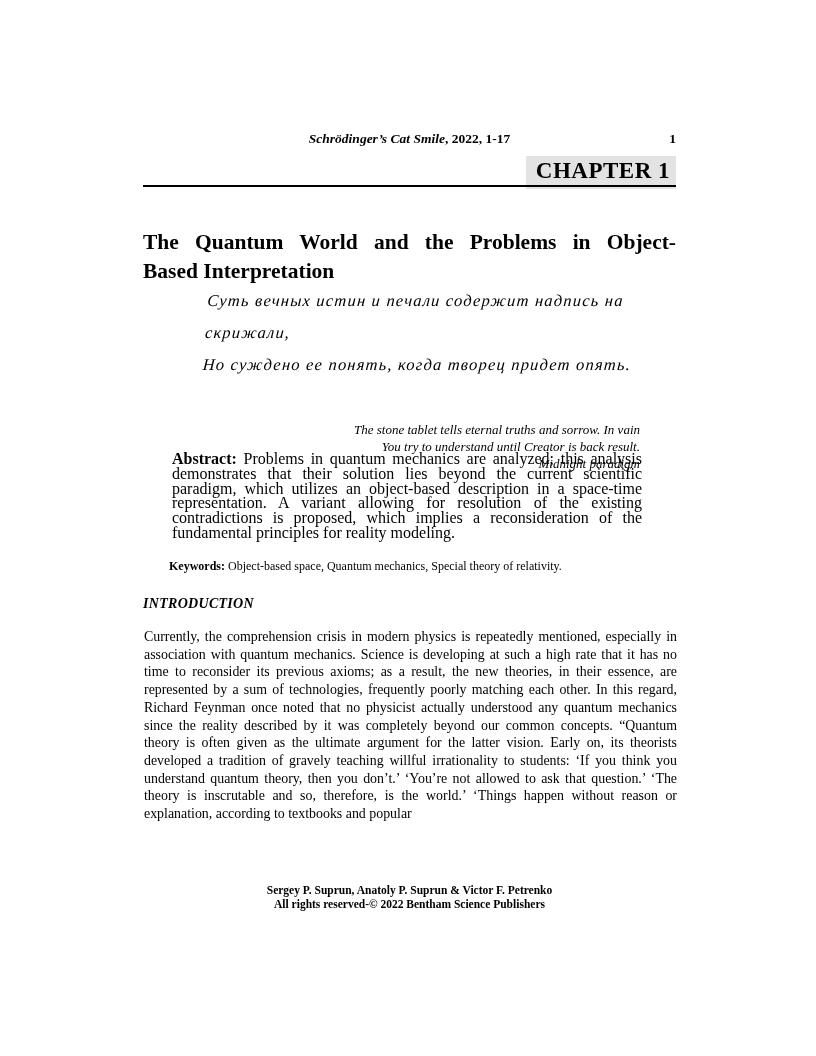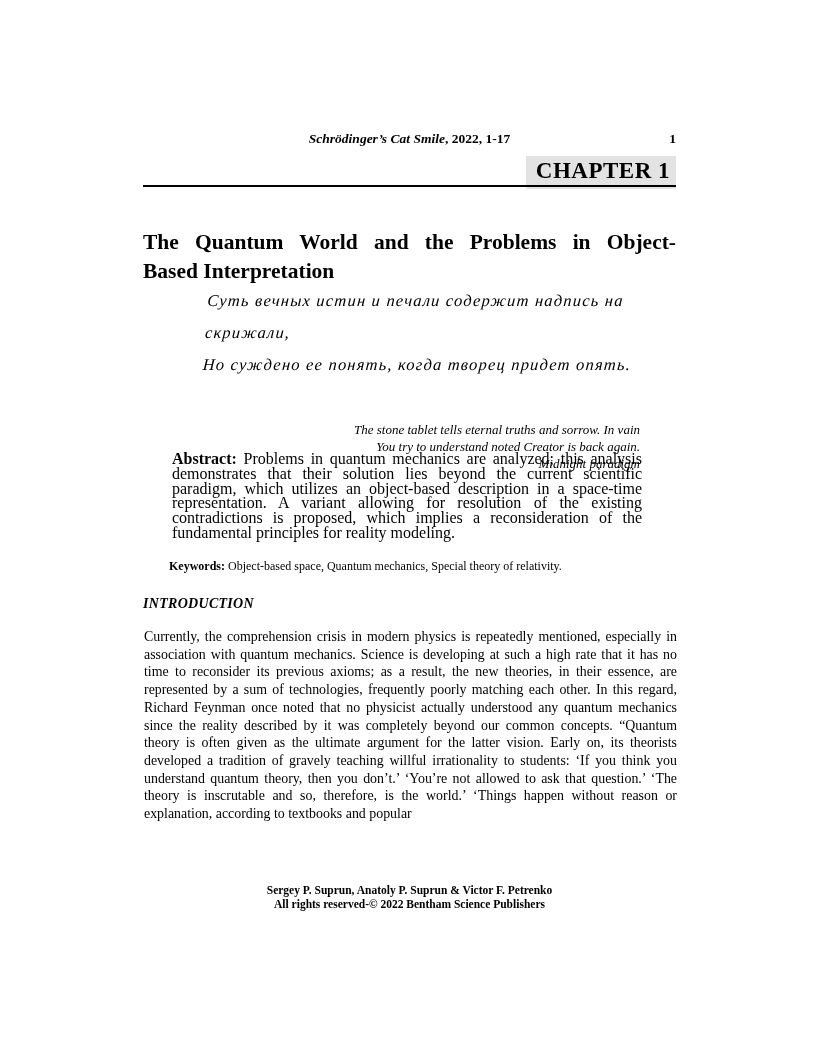--- a/index.html
+++ b/index.html
@@ -91,21 +91,21 @@
     <div>Based Interpretation</div>
   </div>
 
   <div class="epigraph-ru">
     <div>Суть вечных истин и печали содержит надпись на скрижали,</div>
     <div>Но суждено ее понять, когда творец придет опять.</div>
   </div>
 
   <div class="epigraph-en">
     <div>The stone tablet tells eternal truths and sorrow. In vain</div>
-    <div>You try to understand noted Creator is back again.</div>
+    <div>You try to understand until Creator is back result.</div>
     <div>Midnight paradigm</div>
   </div>
 
   <div class="abstract">
     <span class="lbl">Abstract:</span>
     <span>Problems in quantum mechanics are analyzed; this analysis demonstrates that their solution lies beyond the current scientific paradigm, which utilizes an object-based description in a space-time representation. A variant allowing for resolution of the existing contradictions is proposed, which implies a reconsideration of the fundamental principles for reality modeling.</span>
   </div>
 
   <div class="keywords">
     <span class="lbl">Keywords:</span>

